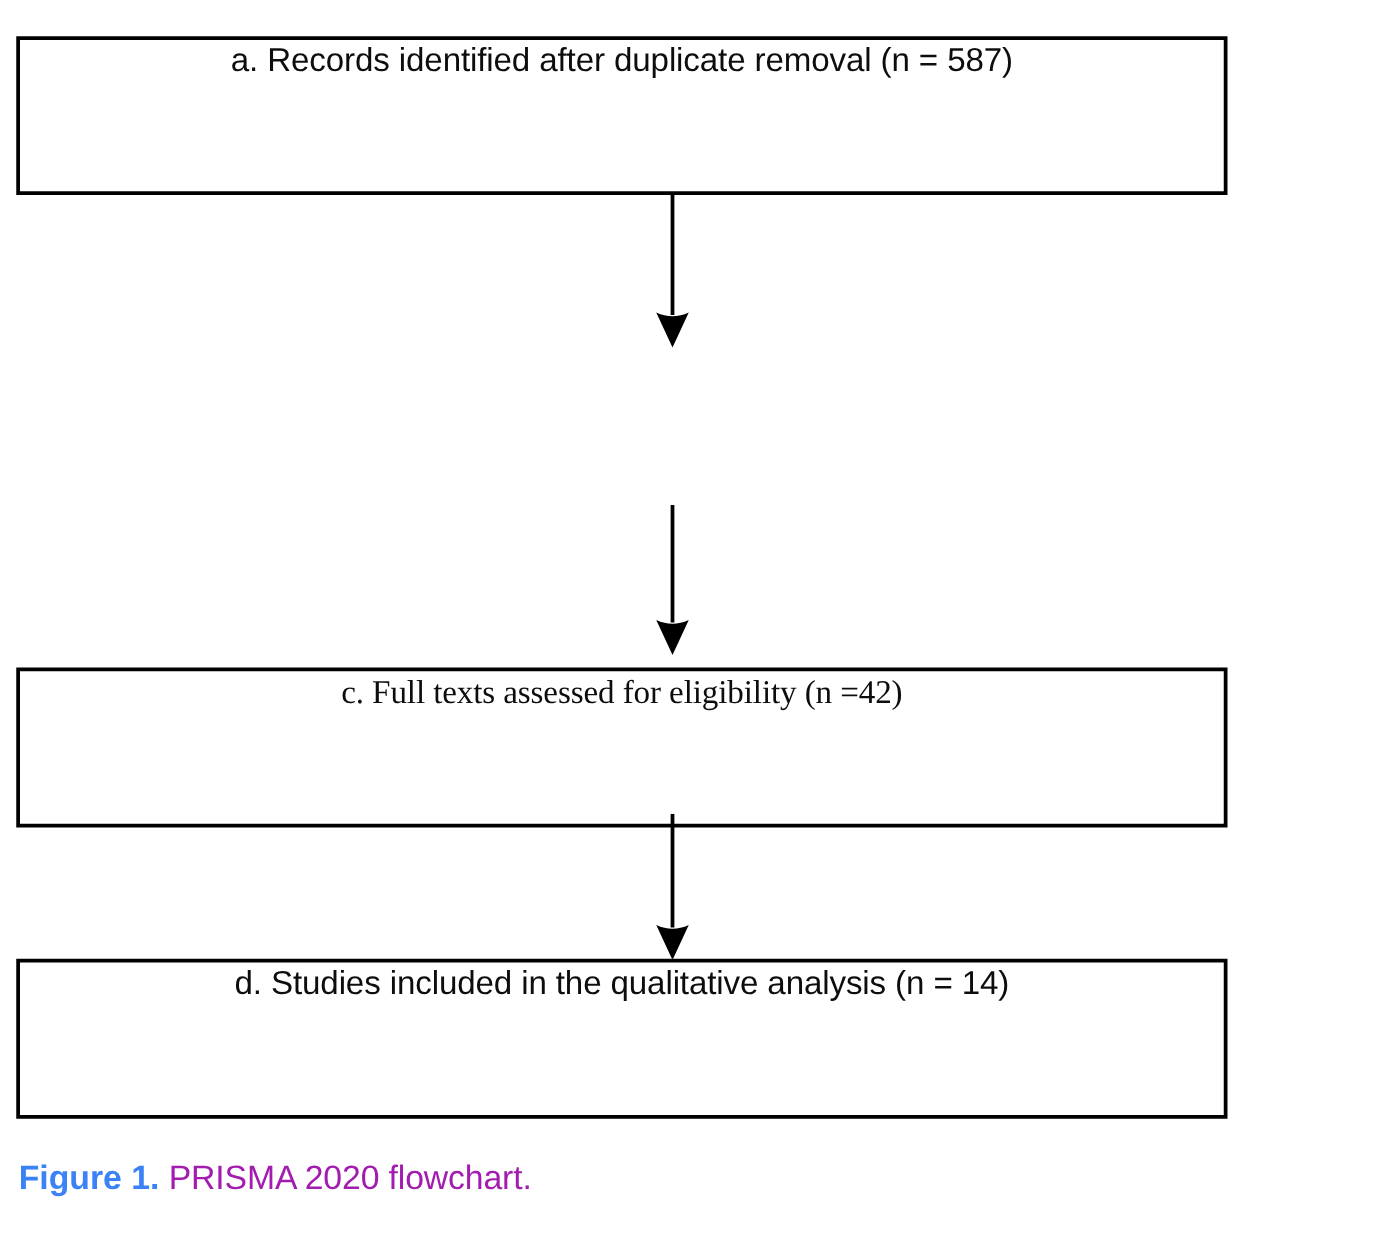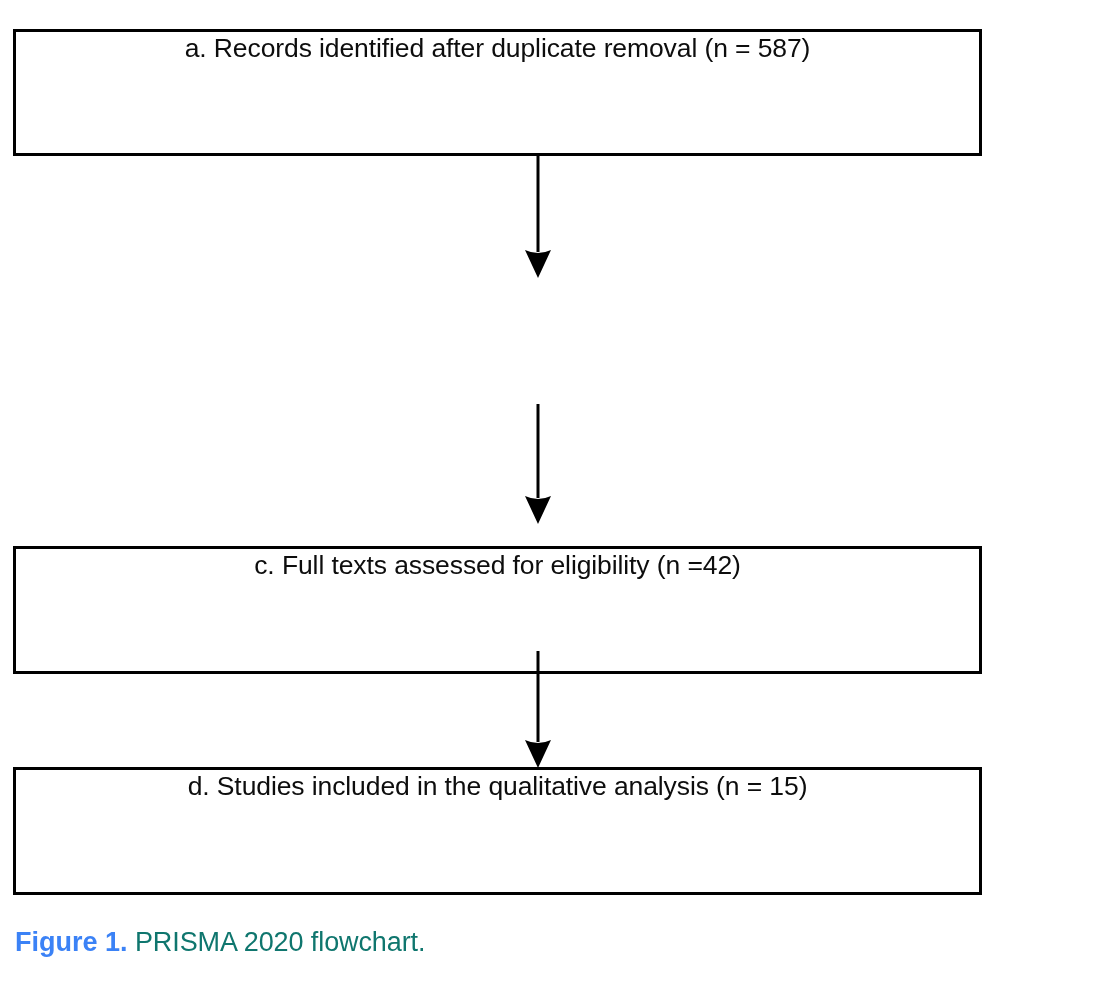--- a/index.html
+++ b/index.html
@@ -36,21 +36,21 @@
     font-size: 26.5px;
     line-height: 1.25;
     color: #0d0d0d;
     letter-spacing: -0.1px;
     text-align: center;
     white-space: nowrap;
   }
 
   #box-a { top: 29px;  height: 127px; }
   #box-b { top: 277px; height: 127px; }
-  #box-c { top: 546px; height: 128px; }
+  #box-c { top: 534px; height: 128px; font-family: Liberation Serif, serif; }
   #box-d { top: 767px; height: 128px; }
 
   
   .connector {
     position: absolute;
     left: 512px;
     width: 52px;
     overflow: visible;
   }
   #connector-a-b { top: 156px; height: 122px; }
@@ -64,21 +64,21 @@
     top: 925px;
     font-size: 27px;
     line-height: 1.3;
     white-space: nowrap;
   }
   .caption-prefix {
     font-weight: bold;
     color: #3b82f6;
   }
   .caption-text {
-    color: #0f766e;
+    color: #a21caf;
     letter-spacing: -0.1px;
   }
 </style>
 </head>
 <body>
 
 <div id="figure-root">
 
   <div class="flow-box" id="box-a">
     <span class="flow-box-label">a. Records identified after duplicate removal (n = 587)</span>
@@ -104,20 +104,20 @@
   </div>
 
   <div class="connector" id="connector-c-d">
     <svg width="52" height="117" viewBox="0 0 52 117">
       <line x1="26" y1="0" x2="26" y2="91" stroke="#000000" stroke-width="3"></line>
       <path d="M 13 89 Q 26 95 39 89 L 26 117 Z" fill="#000000"></path>
     </svg>
   </div>
 
   <div class="flow-box" id="box-d">
-    <span class="flow-box-label">d. Studies included in the qualitative analysis (n = 15)</span>
+    <span class="flow-box-label">d. Studies included in the qualitative analysis (n = 14)</span>
   </div>
 
   <div id="figure-caption">
     <span class="caption-prefix">Figure 1.</span><span class="caption-text"> PRISMA 2020 flowchart.</span>
   </div>
 
 </div>
 
 </body></html>

